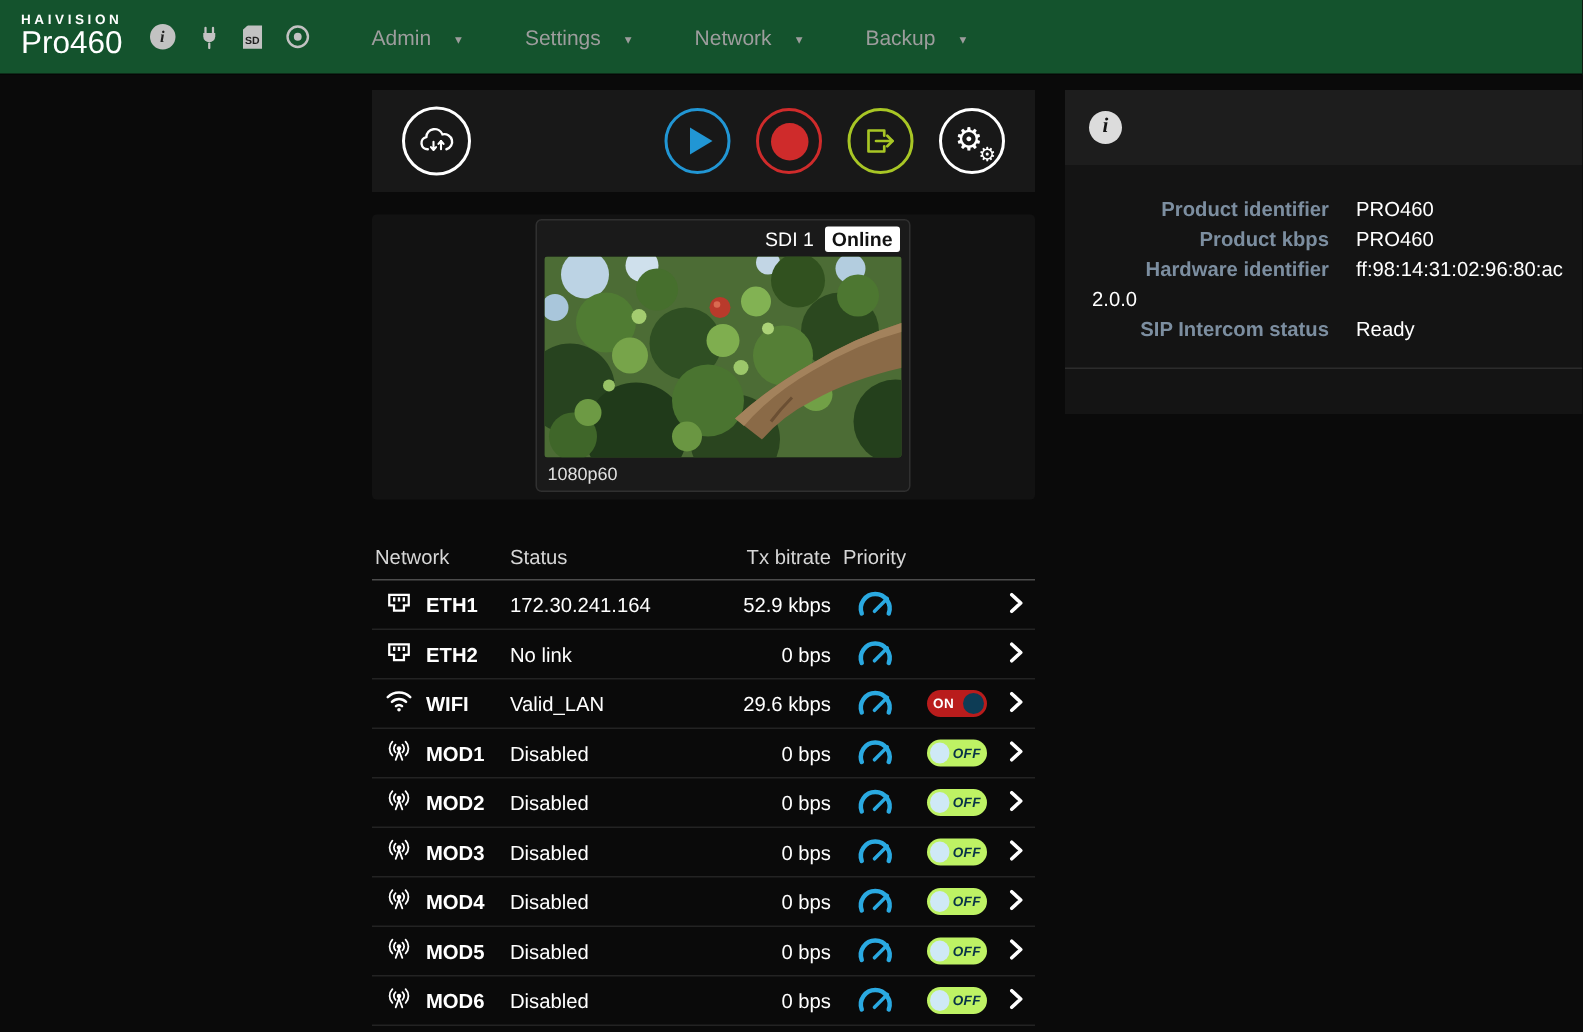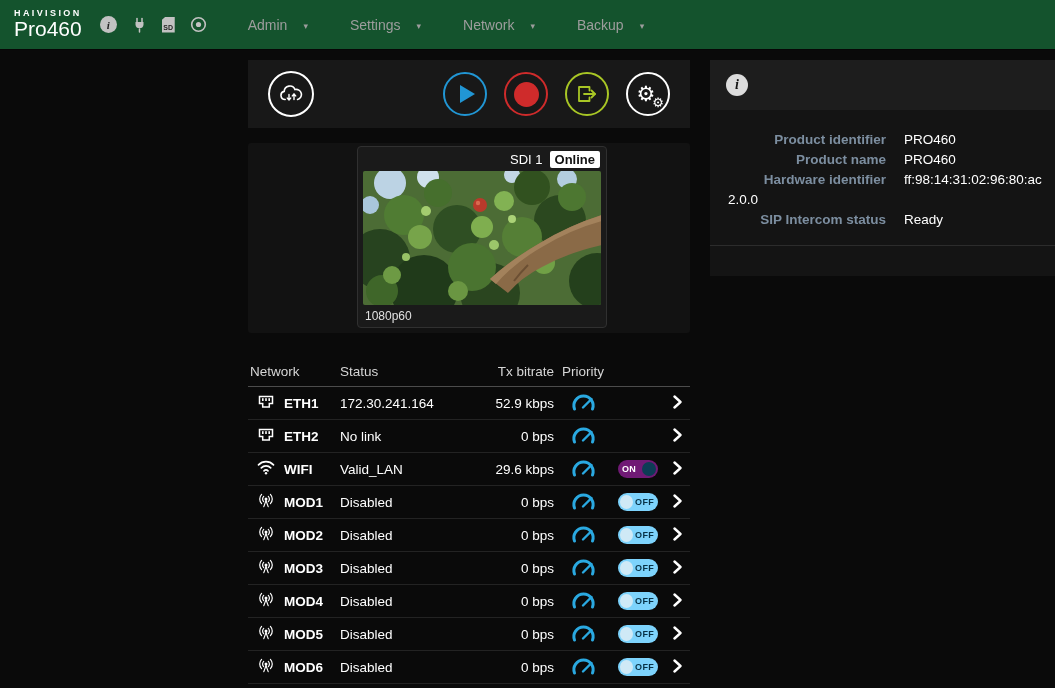--- a/index.html
+++ b/index.html
@@ -93,24 +93,24 @@
   .cell.status { color:#fff; }
   .cell.bitrate { text-align:right; color:#fff; }
 
   .toggle {
     width:40px; height:18px; border-radius:10px;
     display:flex; align-items:center; justify-content:space-between;
     padding:0 2px; cursor:pointer;
   }
   .t-knob { width:14px; height:14px; border-radius:50%; }
   .t-label { font-size:9px; font-weight:bold; padding:0 2px; letter-spacing:.3px; }
-  .toggle.on  { background:#701a75; }
+  .toggle.on  { background:#b91c1c; }
   .toggle.on .t-knob { background:#0d3c55; }
   .toggle.on .t-label { color:#fff; }
-  .toggle.off { background:#7dd3fc; flex-direction:row-reverse; }
+  .toggle.off { background:#bef264; flex-direction:row-reverse;font-style:italic; }
   .toggle.off .t-knob { background:#cfe9f6; }
   .toggle.off .t-label { color:#083247; }
 
   
   .info-header {
     position:absolute; left:710px; top:60px; right:0; height:50px;
     background:#1d1d1d; display:flex; align-items:center; gap:12px; padding-left:16px;
   }
   .info-circle-lg {
     width:22px; height:22px; border-radius:50%; background:#dcdcdc; color:#151515;
@@ -603,21 +603,21 @@
 </div>
 
 <div class="info-panel">
   <div>
   <div class="info-row">
     <span class="info-label">Product identifier</span>
     <span class="info-value">PRO460</span>
   </div>
 
   <div class="info-row">
-    <span class="info-label">Product name</span>
+    <span class="info-label">Product kbps</span>
     <span class="info-value">PRO460</span>
   </div>
 
   <div class="info-row">
     <span class="info-label">Hardware identifier</span>
     <span class="info-value">ff:98:14:31:02:96:80:ac</span>
   </div>
 
   <div class="info-row">
     <span class="info-value">2.0.0</span>

